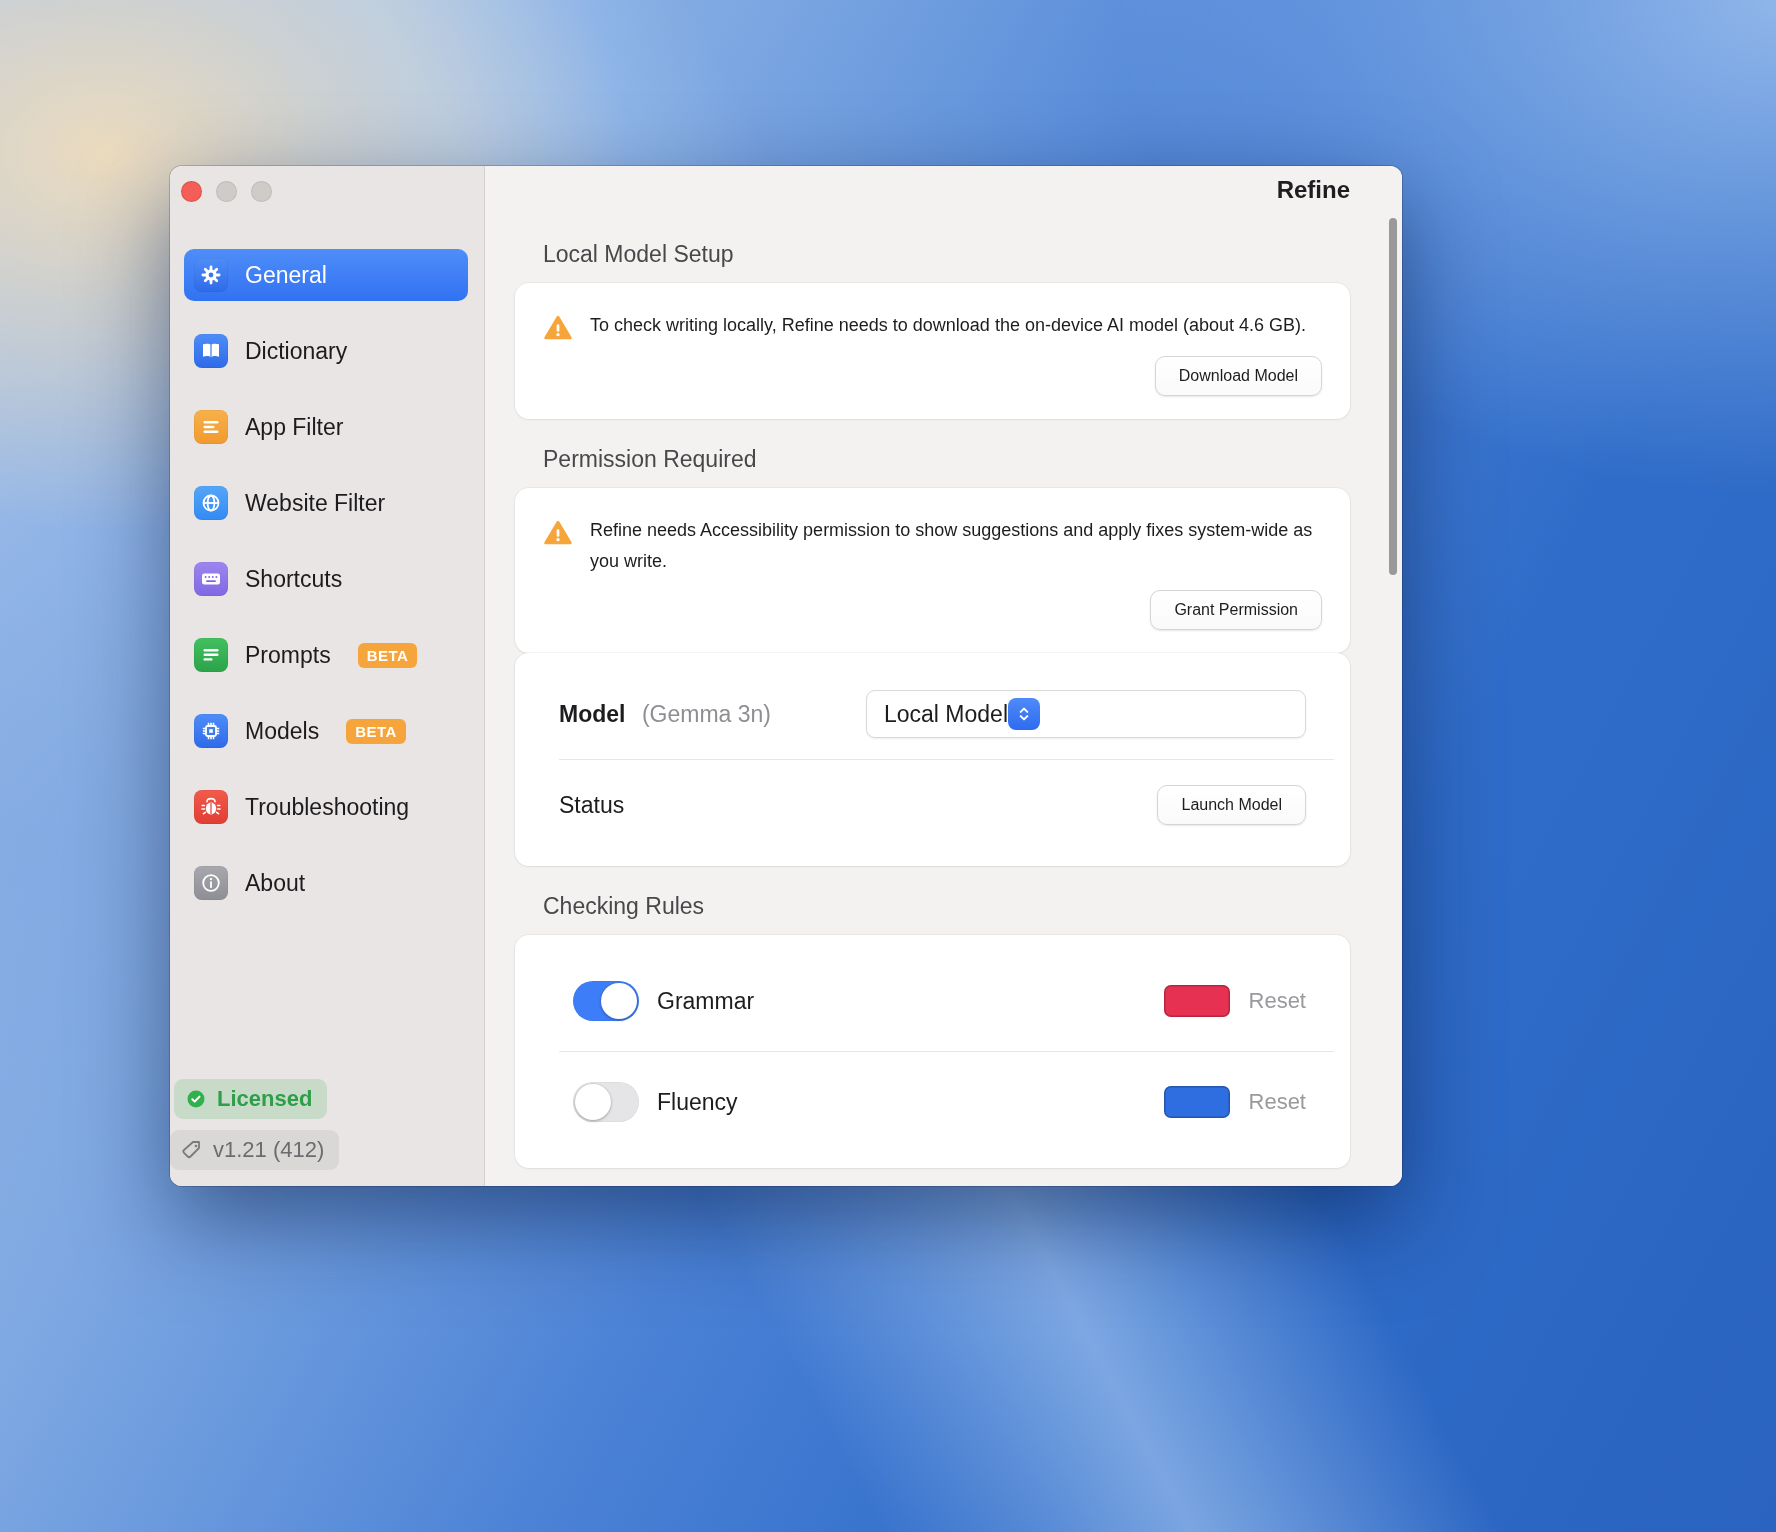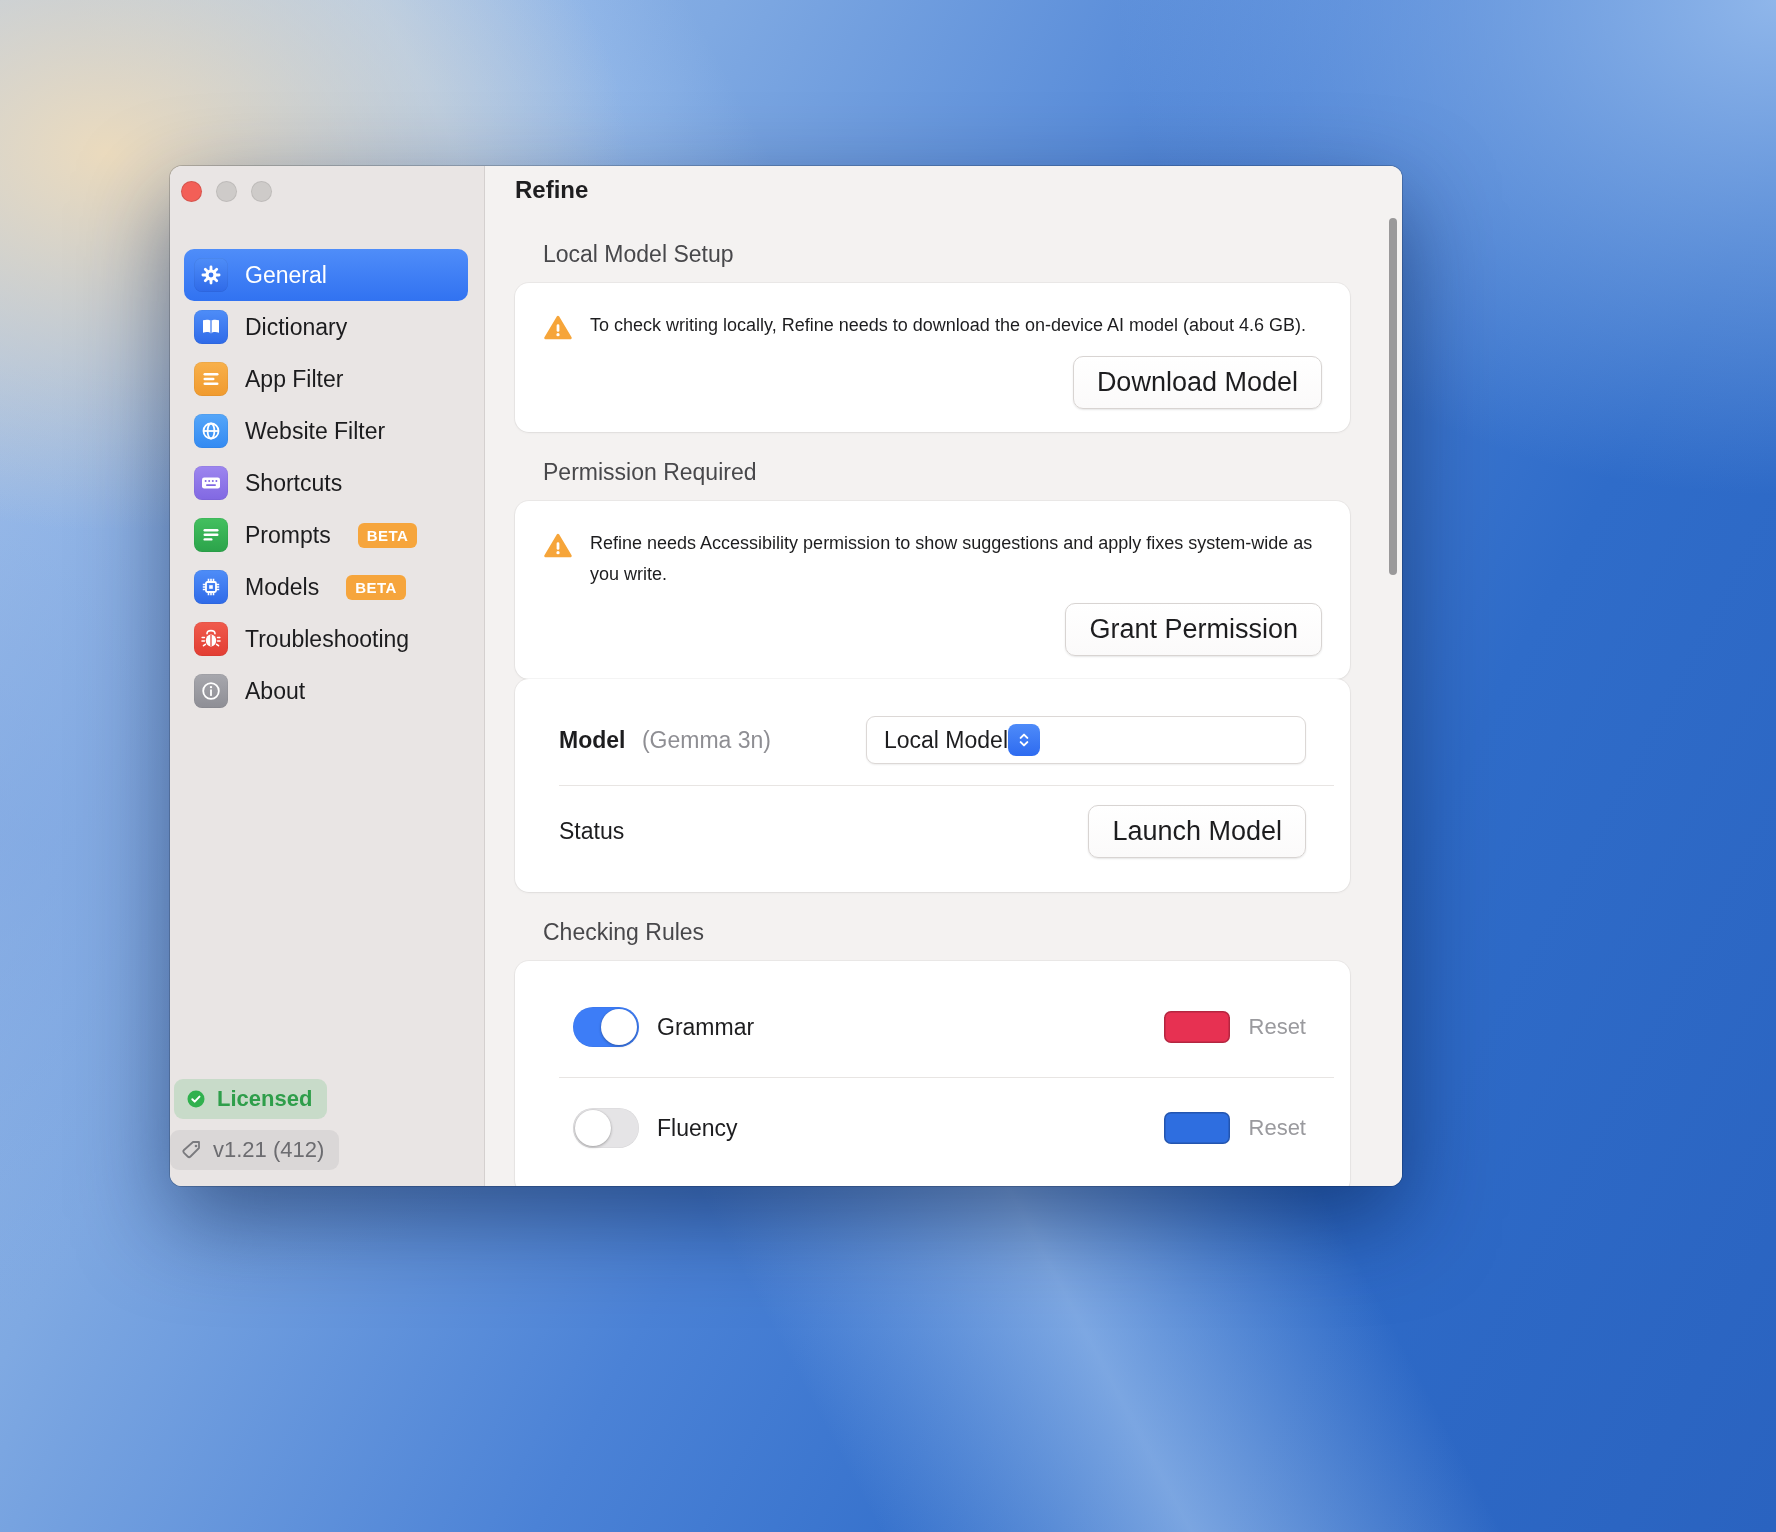--- a/index.html
+++ b/index.html
@@ -35,21 +35,21 @@
     background:#e9e5e4; border-right:1px solid rgba(0,0,0,.09);
   }
   .traffic { position:absolute; top:15px; left:11px; display:flex; gap:14px; }
   .tl { width:21px; height:21px; border-radius:50%; }
   .tl.red  { background:#f35f57; box-shadow:inset 0 0 0 1px rgba(0,0,0,.12); }
   .tl.gray { background:#cecbc9; box-shadow:inset 0 0 0 1px rgba(0,0,0,.08); }
 
   .nav { position:absolute; top:83px; left:14px; right:16px; }
   .nav-item {
     display:flex; align-items:center; gap:17px;
-    height:52px; padding:0 10px; margin-bottom:0;
+    height:52px; padding:0 10px; margin-bottom:24px;
     border-radius:10px; font-size:23px; color:#1c1c1e; cursor:default;
   }
   .nav-item.selected {
     background:linear-gradient(#4f8df9,#3172f1); color:#fff;
   }
   .tile {
     width:34px; height:34px; border-radius:8px; flex:none;
     display:flex; align-items:center; justify-content:center;
     box-shadow:inset 0 0 0 .5px rgba(0,0,0,.08);
   }
@@ -81,37 +81,37 @@
     background:rgba(120,120,128,.13); border-radius:9px; padding:7px 15px 7px 10px;
     font-size:22px; color:#6c6c70;
   }
   .version-badge svg { width:24px; height:24px; }
 
   
   .content {
     flex:1; position:relative; overflow:hidden;
     background:#f4f2f1; padding:0 52px 0 30px;
   }
-  .titlebar { height:48px; display:flex; align-items:center; justify-content:flex-start; }
+  .titlebar { height:48px; display:flex; align-items:center; justify-content:flex-end; }
   .titlebar h1 { margin:0; font-size:24px; font-weight:700; color:#1e1e20; }
 
   .section-heading {
     margin:27px 0 15px 28px; font-size:23px; font-weight:500; color:#48484b;
   }
   .card {
     background:#fff; border-radius:14px;
     box-shadow:0 0 0 1px rgba(0,0,0,.04), 0 1px 3px rgba(0,0,0,.05);
   }
   .card.notice { padding:27px 28px 23px; }
   .warn-row { display:flex; align-items:flex-start; gap:17px; }
   .warn-row svg { width:30px; height:30px; flex:none; margin-top:3px; }
   .warn-text { margin:0; font-size:18px; line-height:31px; color:#1d1d1f; max-width:745px; }
   .btn-row { display:flex; justify-content:flex-end; margin-top:13px; }
   .btn {
-    font-family:inherit; font-size:27px; color:#1d1d1f;
+    font-family:inherit; font-size:16px; color:#1d1d1f;
     background:linear-gradient(#ffffff,#fbfafa);
     border:1px solid #d8d4d2; border-radius:10px; padding:10px 23px;
     box-shadow:0 1px 2px rgba(0,0,0,.10); cursor:default;
   }
 
   .card.rows { padding:16px; }
   .frow {
     display:flex; align-items:center; justify-content:space-between;
     height:90px; padding:0 28px;
   }

